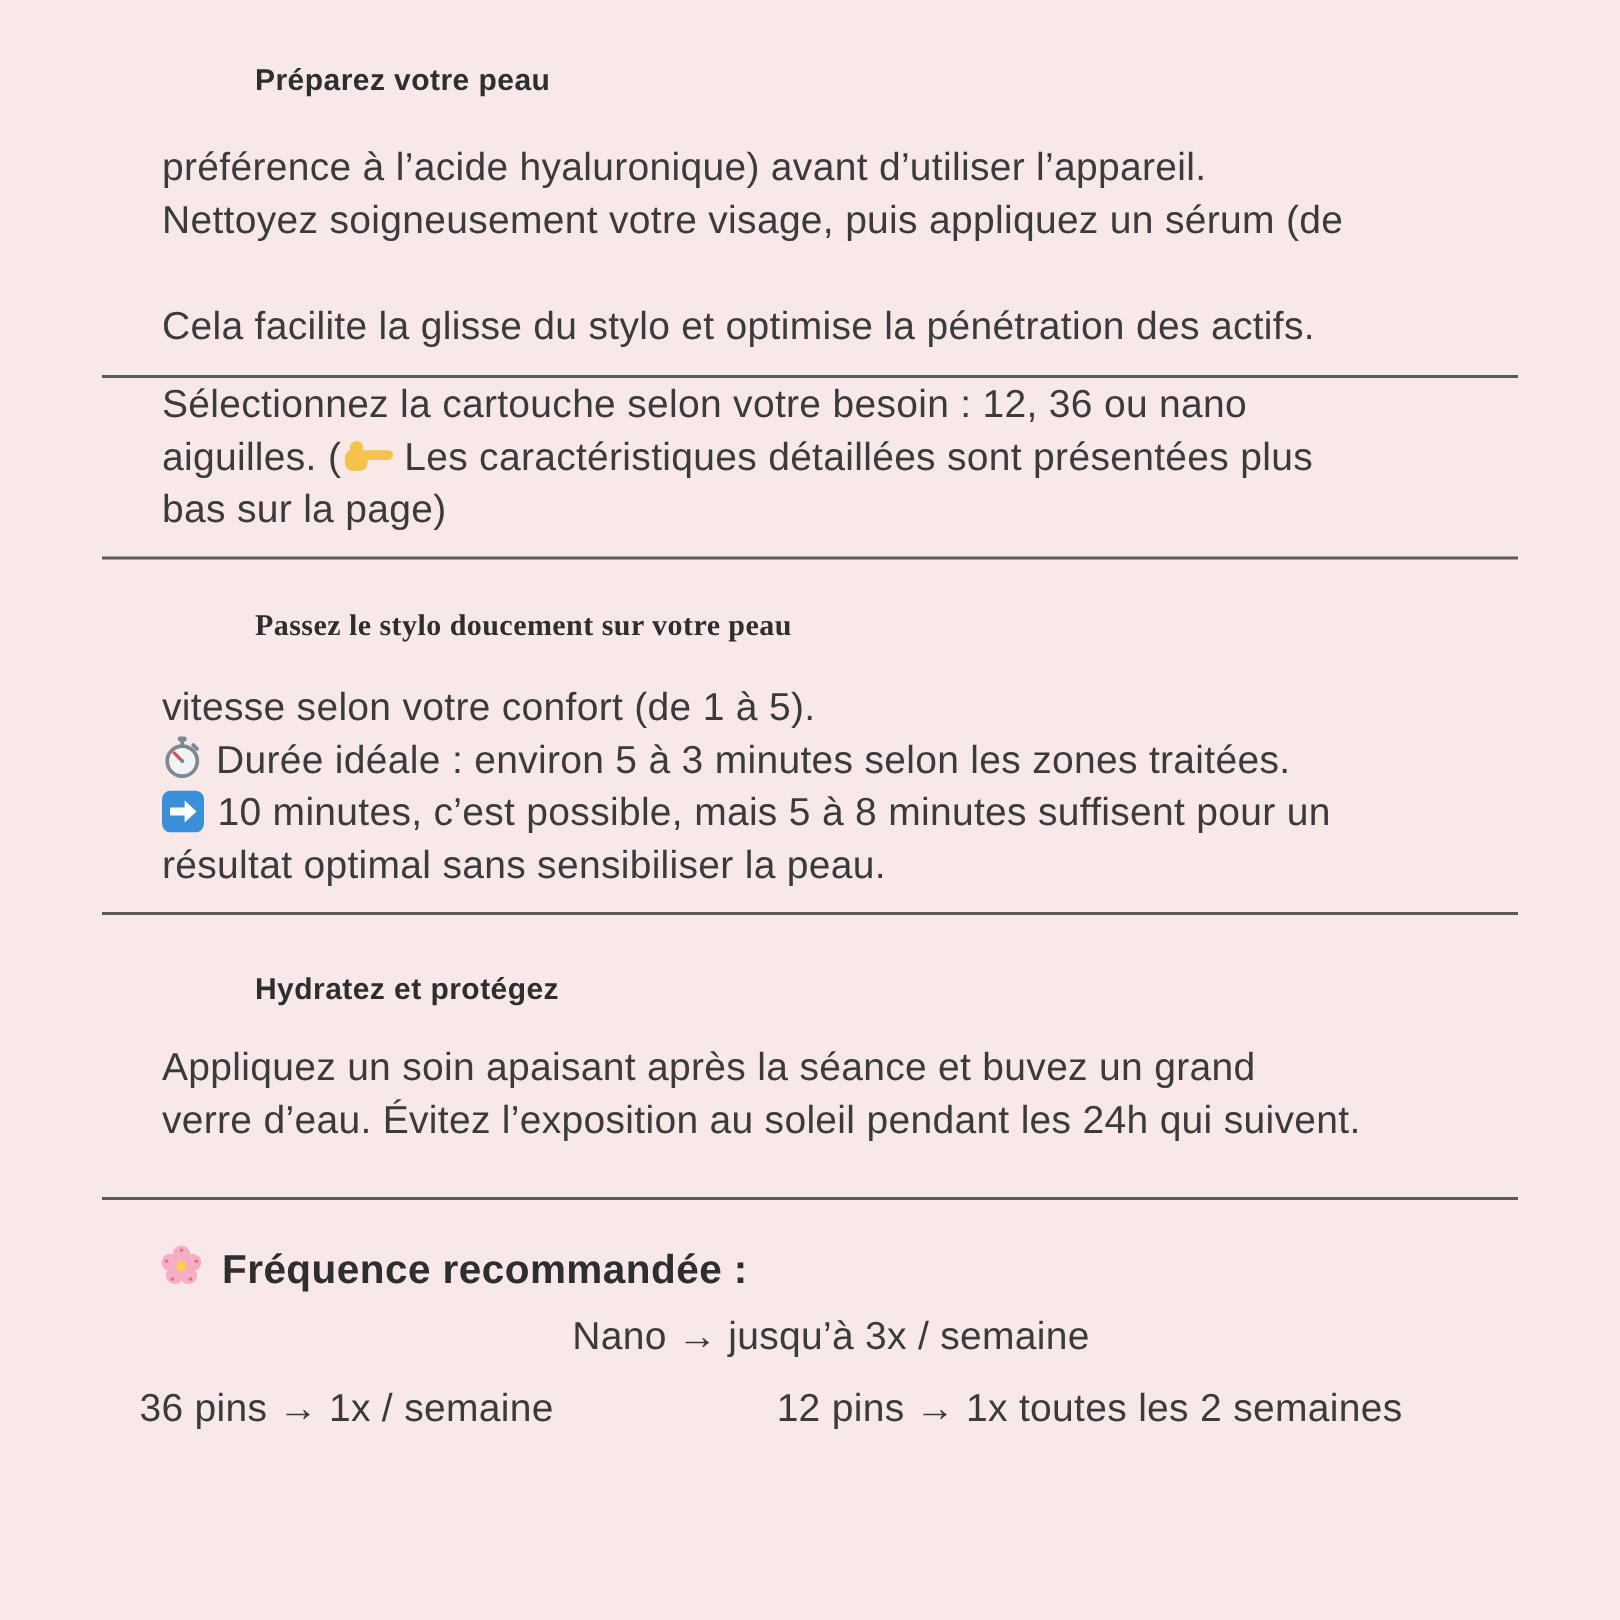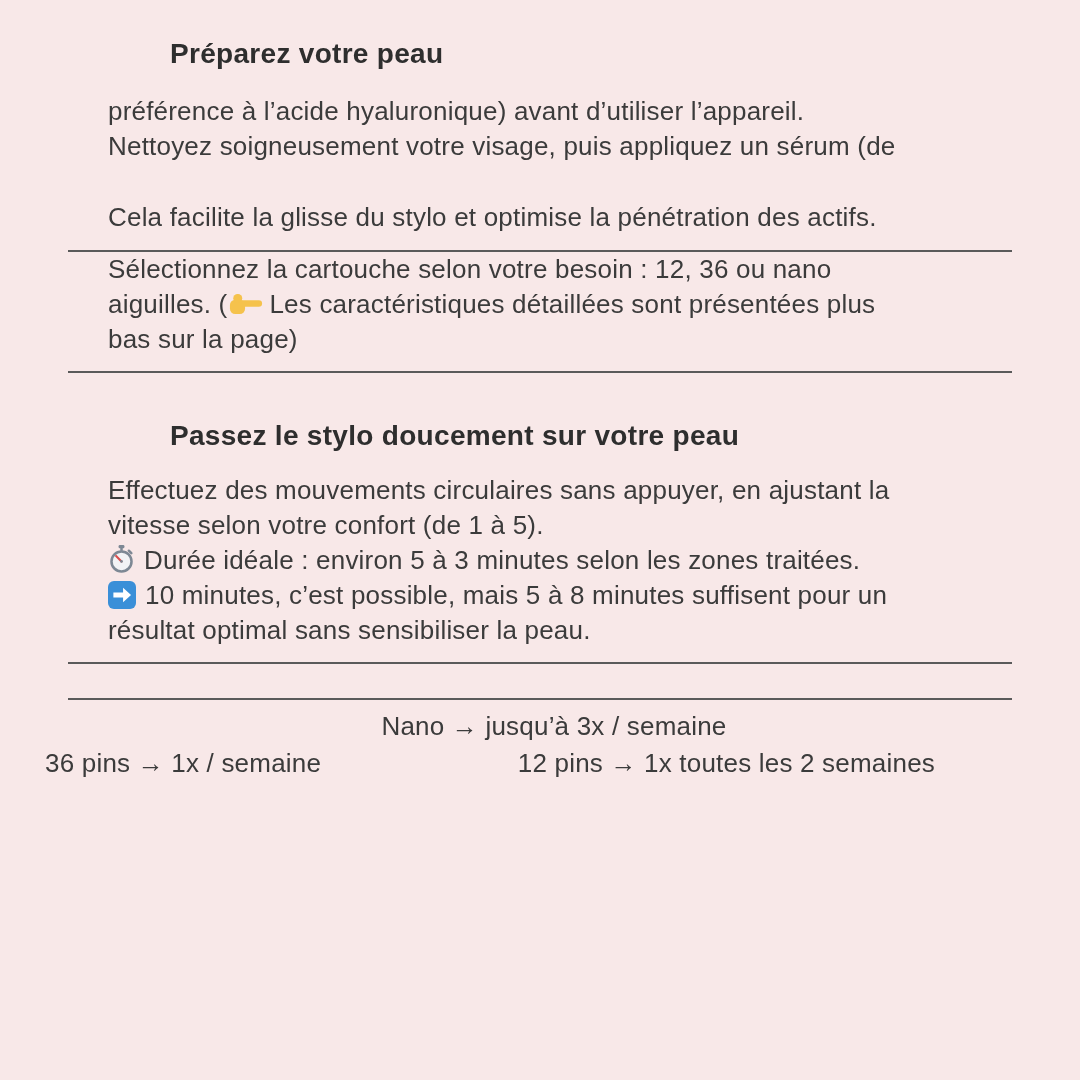--- a/index.html
+++ b/index.html
@@ -6,26 +6,26 @@
   body {
     width: 1080px; height: 1080px;
     background: #f8e8e8;
     font-family: "Liberation Sans", sans-serif;
     overflow: hidden;
   }
   .page { width: 1080px; height: 1080px; position: relative; }
 
   h2 {
     margin: 0 0 24px 170px;
-    font-size: 28px; line-height: 32px; font-weight: 700;
+    font-size: 20px; line-height: 32px; font-weight: 700;
     color: #2e2e2e; letter-spacing: 0.3px; white-space: nowrap;
   }
   .sec1 { padding-top: 38px; }
   .sec2 h2 { margin-top: 20px; margin-bottom: 20px; }
-  .sec3 h2 { margin-top: 47px; margin-bottom: 21px; }
+  .sec3 h2 { margin-top: 28px; margin-bottom: 21px; font-family: Liberation Serif, serif; }
   .sec4 h2 { margin-top: 34px; margin-bottom: 18px; }
 
   .line {
     margin-left: 108px; margin-right: 40px;
     font-size: 26px; line-height: 35px;
     color: #3b3b3b; letter-spacing: 0.2px; white-space: nowrap;
   }
   .gap-top { margin-top: 36px; }
 
   hr.divider {
@@ -45,21 +45,21 @@
     margin: 28px 0 0 105px;
     font-size: 27px; line-height: 36px; font-weight: 700;
     color: #2e2e2e; letter-spacing: 0.3px; white-space: nowrap;
   }
   .footer-nano {
     margin-top: 9px; text-align: center;
     font-size: 26px; line-height: 35px; color: #3b3b3b; letter-spacing: 0.2px; padding-left: 28px;
   }
   .footer-row {
     display: flex; justify-content: space-between;
-    padding: 0 145px 0 45px; margin-top: 1px;
+    padding: 0 145px 0 93px; margin-top: 12px;
     font-size: 26px; line-height: 36px; color: #3b3b3b; letter-spacing: 0.2px;
   }
   .footer-row span { white-space: nowrap; }
 </style>
 </head>
 <body>
 
 <div class="page">
 
   <section class="sec sec1">
@@ -78,21 +78,20 @@
         <rect x="4.5" y="2.5" width="9.5" height="9" rx="4.5" fill="#f5c24c"></rect>
         <rect x="11" y="9" width="24" height="6.8" rx="3.4" fill="#f5c24c"></rect>
       </svg><span>Les caractéristiques détaillées sont présentées plus</span>
     </div>
     <div class="line">bas sur la page)</div>
   </section>
   <hr class="divider d2">
 
   <section class="sec sec3">
     <h2>Passez le stylo doucement sur votre peau</h2>
-    <div class="line">Effectuez des mouvements circulaires sans appuyer, en ajustant la</div>
     <div class="line">vitesse selon votre confort (de 1 à 5).</div>
     <div class="line">
       <svg class="icon icon-clock" width="27" height="30" viewBox="0 0 28 30">
         <rect x="11" y="0.5" width="6" height="3.4" rx="1.2" fill="#7d8894"></rect>
         <rect x="12.7" y="3" width="2.6" height="3.5" fill="#7d8894"></rect>
         <line x1="21.6" y1="6.4" x2="24.2" y2="9" stroke="#7d8894" stroke-width="2.6" stroke-linecap="round"></line>
         <circle cx="14" cy="17.5" r="10.4" fill="#f2f3f5" stroke="#7d8894" stroke-width="2.6"></circle>
         <line x1="14" y1="17.5" x2="8.4" y2="11.8" stroke="#d94f4f" stroke-width="2.2" stroke-linecap="round"></line>
         <circle cx="14" cy="17.5" r="1.4" fill="#7d8894"></circle>
       </svg><span>Durée idéale : environ 5 à 3 minutes selon les zones traitées.</span>
@@ -100,23 +99,43 @@
     <div class="line">
       <svg class="icon icon-arrow" width="28" height="28" viewBox="0 0 26 26">
         <rect width="26" height="26" rx="5.5" fill="#3a8fd8"></rect>
         <path d="M5 10.6h9V6.2L21.4 13 14 19.8v-4.4H5z" fill="#ffffff"></path>
       </svg><span>10 minutes, c’est possible, mais 5 à 8 minutes suffisent pour un</span>
     </div>
     <div class="line">résultat optimal sans sensibiliser la peau.</div>
   </section>
   <hr class="divider d3">
 
+  <section class="sec sec4">
+    <h2>Hydratez et protégez</h2>
+    <div class="line">Appliquez un soin apaisant après la séance et buvez un grand</div>
+    <div class="line">verre d’eau. Évitez l’exposition au soleil pendant les 24h qui suivent.</div>
+  </section>
   <hr class="divider d4">
 
   <section class="footer">
+    <div class="footer-title">
+      <svg class="icon icon-flower" width="32" height="32" viewBox="0 0 30 30">
+        <circle cx="15" cy="7.6" r="5.4" fill="#f5aec3"></circle>
+        <circle cx="22" cy="12.7" r="5.4" fill="#f5aec3"></circle>
+        <circle cx="19.3" cy="20.9" r="5.4" fill="#f5aec3"></circle>
+        <circle cx="10.7" cy="20.9" r="5.4" fill="#f5aec3"></circle>
+        <circle cx="8" cy="12.7" r="5.4" fill="#f5aec3"></circle>
+        <circle cx="15" cy="5.2" r="1.1" fill="#e9679a"></circle>
+        <circle cx="24.3" cy="12" r="1.1" fill="#e9679a"></circle>
+        <circle cx="20.6" cy="23.2" r="1.1" fill="#e9679a"></circle>
+        <circle cx="9.4" cy="23.2" r="1.1" fill="#e9679a"></circle>
+        <circle cx="5.7" cy="12" r="1.1" fill="#e9679a"></circle>
+        <circle cx="15" cy="15" r="3.1" fill="#fbd04b"></circle>
+      </svg><span>Fréquence recommandée :</span>
+    </div>
     <div class="footer-nano">Nano → jusqu’à 3x / semaine</div>
     <div class="footer-row">
       <span>36 pins → 1x / semaine</span>
       <span>12 pins → 1x toutes les 2 semaines</span>
     </div>
   </section>
 
 </div>
 
 </body></html>

